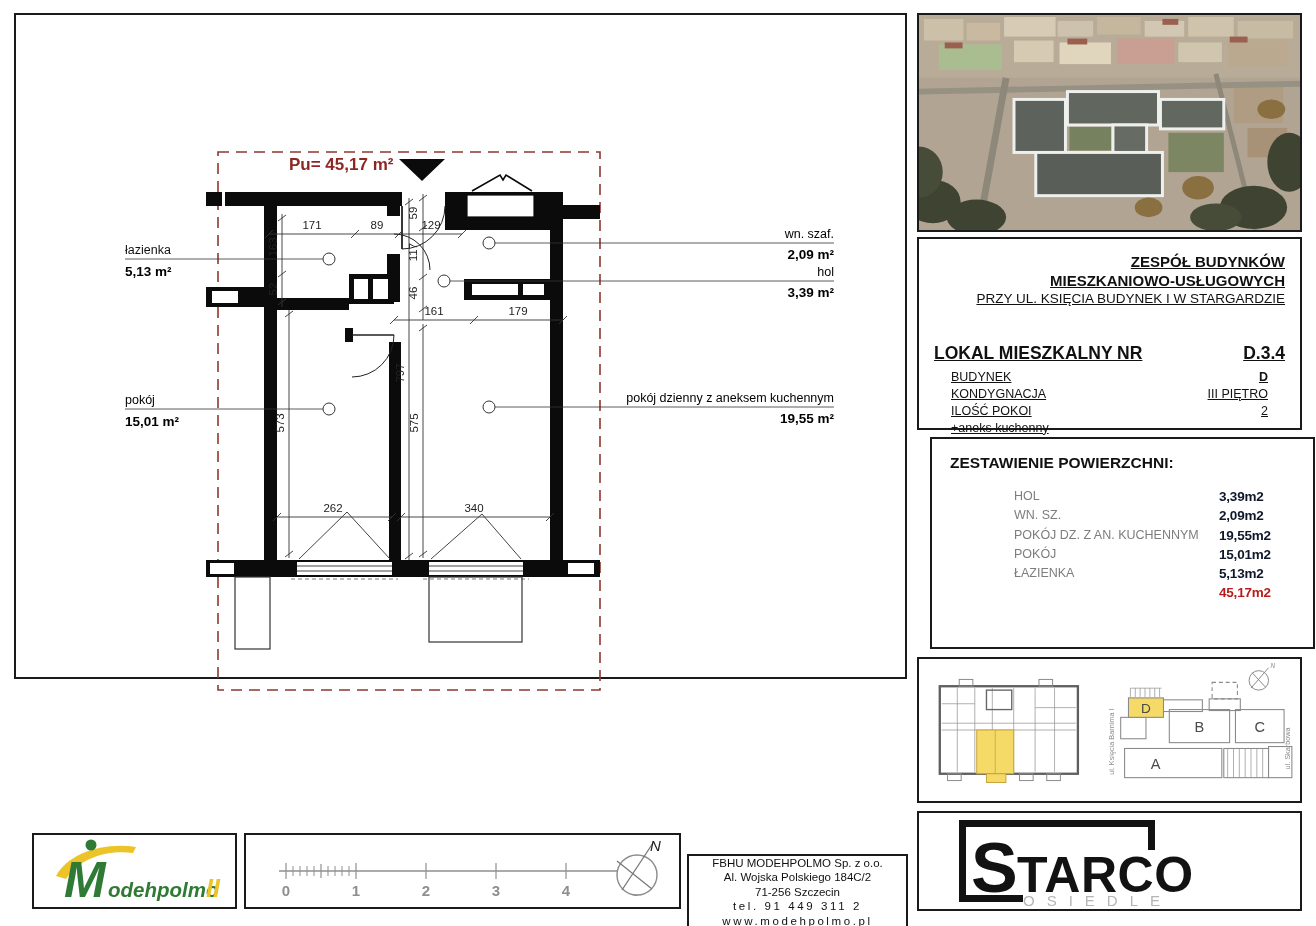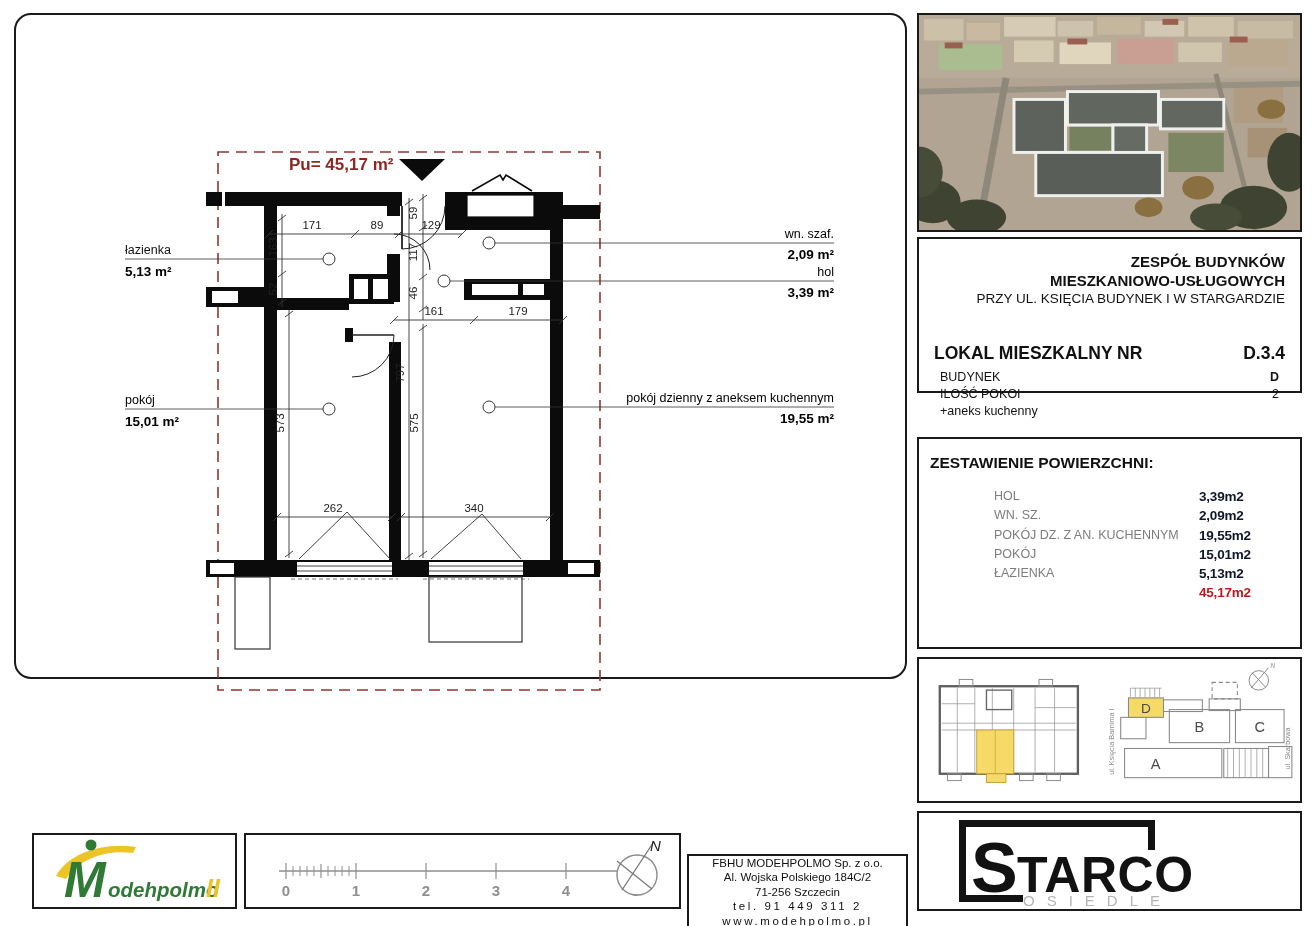--- a/index.html
+++ b/index.html
@@ -9,45 +9,45 @@
   }
   .box{position:absolute;border:2px solid #1a1a1a;background:#fff;box-sizing:border-box;}
   svg text{font-family:"Liberation Sans",sans-serif;}
 
   
   #info-box .head{text-align:right;padding:13px 15px 0 15px;}
   .ih-b{font-weight:bold;font-size:15px;line-height:1.28;}
   .ih-r{font-size:13.5px;line-height:1.35;}
   .lokal-row{display:flex;justify-content:space-between;padding:0 15px;margin-top:34px;font-weight:bold;font-size:17.5px;}
   .spec-rows{margin-top:5px;}
-  .spec-row{display:flex;justify-content:space-between;padding:0 21px;font-size:12.5px;line-height:17px;}
+  .spec-row{display:flex;justify-content:space-between;padding:0 32px;font-size:12.5px;line-height:17px;}
 
   
-  #areas-box{padding:15px 11px;}
+  #areas-box{padding:15px 18px;margin-left:13px;}
   .areas-title{font-weight:bold;font-size:15.5px;}
   .area-rows{margin:15px 0 0 64px;}
   .area-row{display:flex;line-height:19.3px;}
   .area-row .lbl{width:205px;color:#7d7d7d;font-size:12.5px;}
   .area-row .val{font-weight:bold;color:#0f172a;font-size:13.5px;letter-spacing:-0.2px;}
   .area-row.total .val{color:#b91c1c;}
 
   
   #address-box{display:flex;flex-direction:column;justify-content:center;align-items:center;text-align:center;font-size:11.5px;line-height:14.6px;}
   #address-box .ls{letter-spacing:2.6px;}
 
   #starco-box{display:flex;align-items:center;justify-content:center;}
   #brand-box{display:flex;align-items:center;justify-content:center;}
   #scale-box{display:flex;align-items:center;justify-content:center;}
   #photo-box{padding:0;overflow:hidden;}
   #locator-box{overflow:hidden;}
 </style>
 </head>
 <body>
 
-<div class="box" id="main-box" style="left:14px;top:13px;width:893px;height:666px;border-radius:17px;">
+<div class="box" id="main-box" style="left:14px;top:13px;width:893px;height:666px;">
   <svg width="889" height="810" viewBox="14 13 889 810">
 
     <rect x="216" y="150" width="382" height="538" fill="none" stroke="#8e3730" stroke-width="1.6" stroke-dasharray="11 7"></rect>
 
     <text x="287" y="168" font-size="17" font-weight="bold" fill="#8e2723">Pu= 45,17 m²</text>
 
     <polygon points="397,157 443,157 420,179" fill="#0b0b0b"></polygon>
 
     <g fill="#0b0b0b">
       <rect x="204" y="190" width="16" height="14"></rect>
@@ -240,34 +240,38 @@
       <ellipse cx="338" cy="196" rx="34" ry="22" fill="#3e4431"></ellipse>
       <ellipse cx="374" cy="150" rx="22" ry="30" fill="#3e4431"></ellipse>
       <ellipse cx="300" cy="206" rx="26" ry="14" fill="#474c39"></ellipse>
       <ellipse cx="282" cy="176" rx="16" ry="12" fill="#8a6f41"></ellipse>
       <ellipse cx="356" cy="96" rx="14" ry="10" fill="#8a6f41"></ellipse>
       <ellipse cx="232" cy="196" rx="14" ry="10" fill="#8a6f41"></ellipse>
     </g>
   </svg>
 </div>
 
-<div class="box" id="info-box" style="left:917px;top:237px;width:385px;height:156px;">
+<div class="box" id="info-box" style="left:917px;top:237px;width:385px;height:193px;text-decoration:underline;">
   <div class="head">
     <div class="ih-b">ZESPÓŁ BUDYNKÓW</div>
     <div class="ih-b">MIESZKANIOWO-USŁUGOWYCH</div>
     <div class="ih-r">PRZY UL. KSIĘCIA BUDYNEK I W STARGARDZIE</div>
   </div>
   <div class="lokal-row">
     <span>LOKAL MIESZKALNY NR</span>
     <span>D.3.4</span>
   </div>
   <div class="spec-rows">
     <div class="spec-row">
       <span>BUDYNEK</span>
       <span style="font-weight:bold">D</span>
+    </div>
+    <div class="spec-row">
+      <span>KONDYGNACJA</span>
+      <span>III PIĘTRO</span>
     </div>
     <div class="spec-row">
       <span>ILOŚĆ POKOI</span>
       <span>2</span>
     </div>
     <div class="spec-row">
       <span>+aneks kuchenny</span>
       <span></span>
     </div>
   </div>

